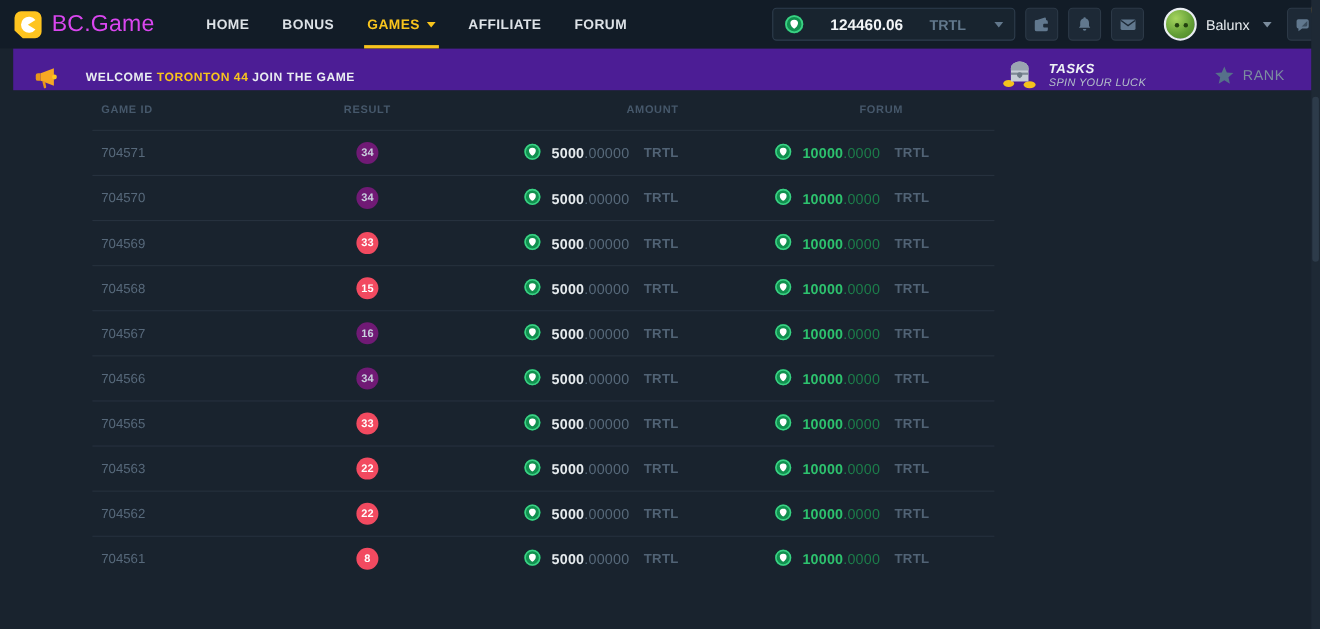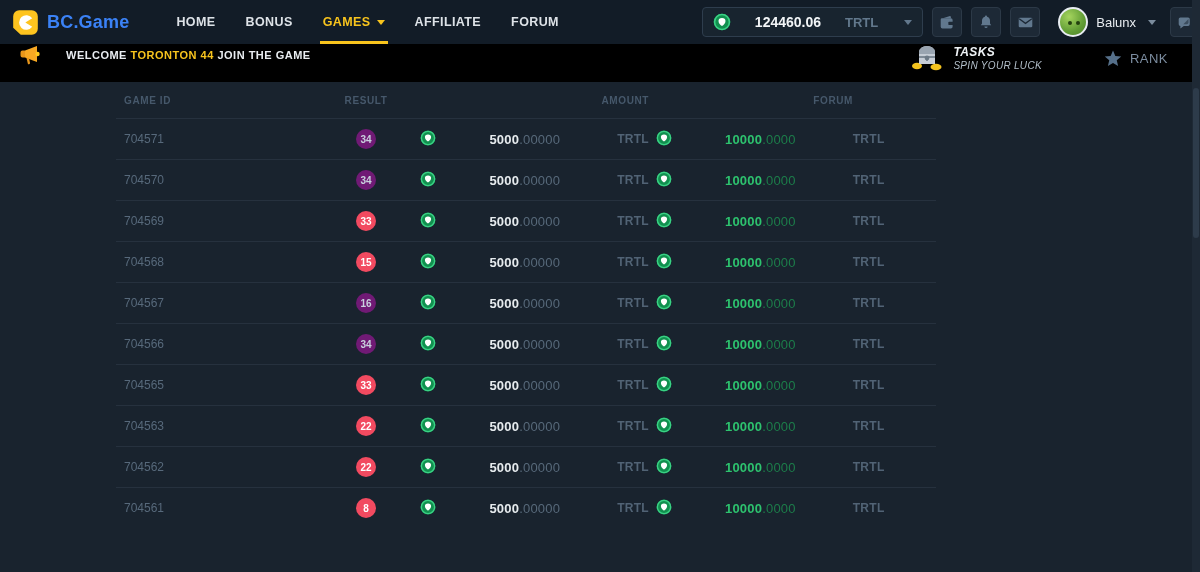--- a/index.html
+++ b/index.html
@@ -11,21 +11,21 @@
     position:relative;
   }
 
   
   .navbar {
     height:44px; background:#121c27;
     display:flex; align-items:center;
     padding:0 0 0 12px; position:relative; z-index:3;
   }
   .brand { display:flex; align-items:center; gap:8px; }
-  .brand-name { font-size:18px; font-weight:bold; color:#3b82f6; letter-spacing:0.2px; }
+  .brand-name { font-size:21px; font-weight:normal; color:#d946ef; letter-spacing:0.2px; }
   .nav { display:flex; margin-left:32px; height:44px; }
   .nav-item {
     position:relative; display:flex; align-items:center;
     padding:0 15px; font-size:12.5px; font-weight:bold;
     letter-spacing:0.4px; color:#dde2e7; cursor:pointer; height:44px;
   }
   .nav-item.active { color:#f8c41d; }
   .nav-item.active::after {
     content:""; position:absolute; left:12px; right:12px; bottom:0;
     height:3px; background:#f8c41d;
@@ -63,57 +63,57 @@
   .chat-btn { position:relative; margin:0 0 0 14px; overflow:visible; }
   .chat-badge {
     position:absolute; top:-7px; right:-10px; min-width:17px; height:16px;
     border-radius:9px; background:#f3a81c; color:#fff; font-size:9px;
     font-weight:bold; display:flex; align-items:center; justify-content:center;
     padding:0 3px;
   }
 
   
   .banner {
-    height:38px; background:#000000;
-    display:flex; align-items:flex-start; padding:0 18px 0 18px; position:relative; z-index:2;
+    height:38px; background:#4c1d95;
+    display:flex; align-items:flex-end; padding:0 18px 0 18px; position:relative; z-index:2;margin-left:12px;
   }
   .banner-left { display:flex; align-items:center; }
   .banner-text { margin-left:24px; font-size:11px; font-weight:bold; letter-spacing:0.5px; color:#e9edf1; }
   .banner-text .uname { color:#f8c41d; }
   .banner-right { margin-left:auto; display:flex; align-items:center; padding-right:14px; }
   .tasks-group { display:flex; align-items:center; cursor:pointer; }
   .tasks-txt { margin-left:8px; font-style:italic; }
   .tasks-title { font-size:12px; font-weight:bold; color:#eef2f5; letter-spacing:0.4px; }
   .tasks-sub { font-size:10px; color:#b3bfca; margin-top:1px; letter-spacing:0.3px; }
   .rank-group { display:flex; align-items:center; margin-left:62px; cursor:pointer; }
   .rank-label { font-size:13px; color:#7c8da0; margin-left:8px; letter-spacing:0.5px; }
 
   
-  .table-wrap { margin-left:116px; width:820px; }
+  .table-wrap { margin-left:84px; width:820px; }
   .thead, .trow {
     display:grid;
     grid-template-columns:175px 150px 215px 1fr;
     align-items:center;
   }
   .thead { height:36px; font-size:10px; font-weight:bold; letter-spacing:0.6px; color:#46586b; }
   .th1 { padding-left:8px; }
   .th2 { text-align:center; }
   .th3 { text-align:right; padding-right:7px; }
   .th4 { text-align:right; padding-right:83px; }
   .trow { height:41px; border-top:1px solid #26313e; font-size:12px; cursor:pointer; }
   .cell-id { padding-left:8px; color:#57697b; }
   .cell-result { display:flex; justify-content:center; }
   .badge {
     width:20px; height:20px; border-radius:50%;
     display:flex; align-items:center; justify-content:center;
     font-size:10px; font-weight:bold;
   }
   .badge.navy { background:#701a75; color:#c9d1de; }
   .badge.red  { background:#f24a60; color:#ffffff; }
-  .cell-amount, .cell-profit { display:flex; align-items:center; justify-content:flex-end;gap:44px; }
+  .cell-amount, .cell-profit { display:flex; align-items:center; justify-content:flex-end; }
   .cell-amount { padding-right:7px; }
   .cell-profit { padding-right:59px;text-align:center; }
   .coin { flex:0 0 auto; margin-right:9px; display:block; }
   .val { font-size:13px; letter-spacing:0.2px; }
   .val .int { font-weight:bold; }
   .cell-amount .int { color:#e6ebee; }
   .cell-amount .dec { color:#57697a; }
   .cell-profit .int { color:#2dc26e; }
   .cell-profit .dec { color:#1c7d4a; }
   .cur { font-size:12px; color:#516375; margin-left:13px; font-weight:bold; letter-spacing:0.3px; }

